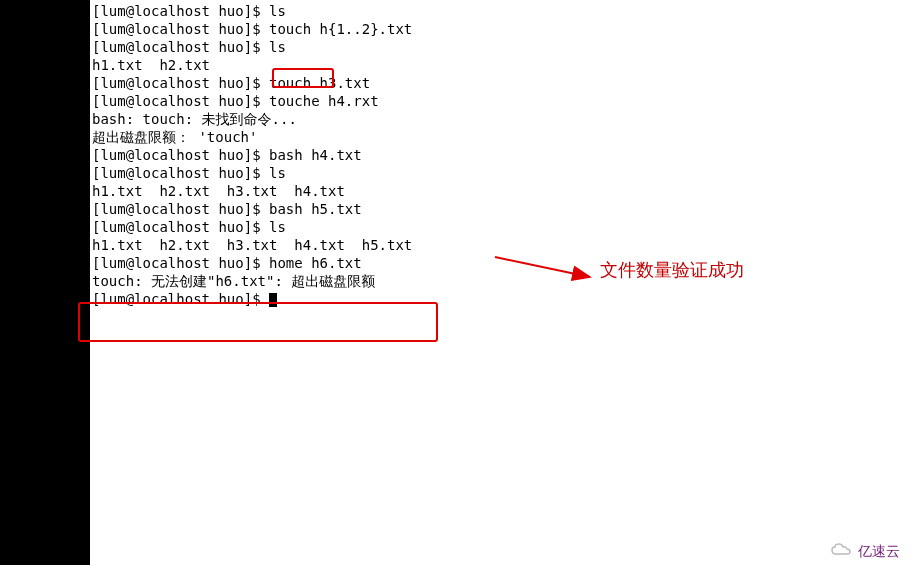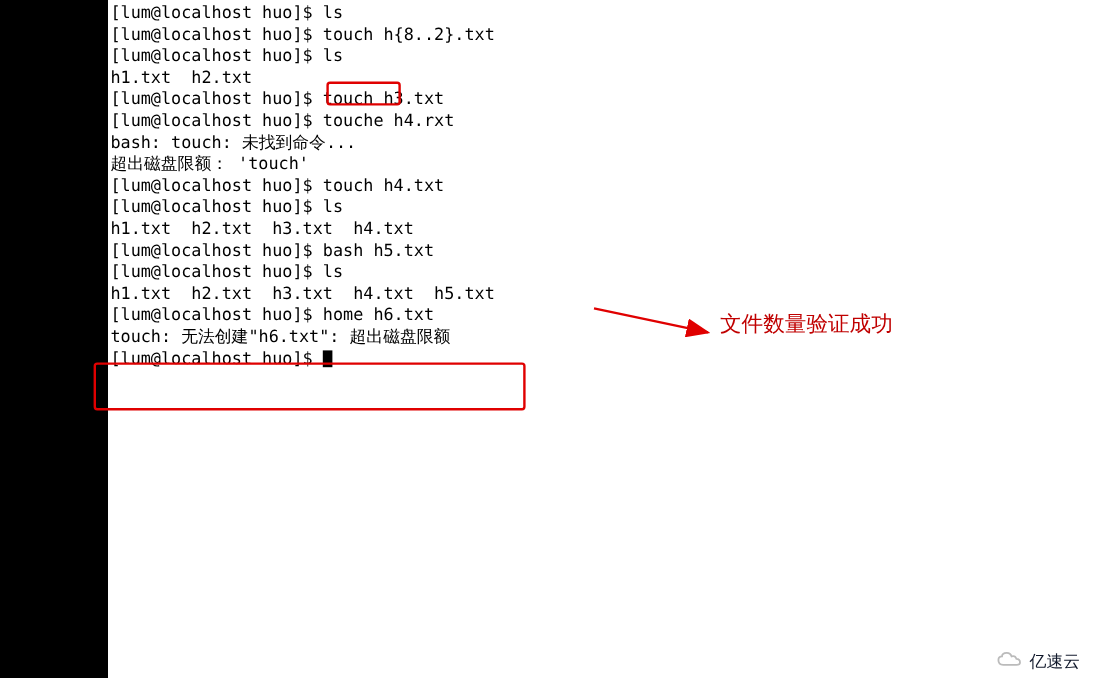--- a/index.html
+++ b/index.html
@@ -103,46 +103,46 @@
       height: 14px;
       background: #000;
       vertical-align: middle;
     }
     .watermark {
       position: absolute;
       right: 12px;
       bottom: 4px;
       font-family: sans-serif;
       font-size: 14px;
-      color: #0f172a;
+      color: #701a75;
       display: flex;
       align-items: center;
       gap: 4px;
     }
     .watermark-icon {
       display: inline-block;
     }
   </style>
 </head>
 <body>
 
 <div class="left-panel"></div>
 
 <div class="main-area">
 
 
   <div class="terminal-content"><span>[lum@localhost huo]$ ls</span>
-<span>[lum@localhost huo]$ touch h{8..2}.txt</span>
+<span>[lum@localhost huo]$ touch h{1..2}.txt</span>
 <span>[lum@localhost huo]$ ls</span>
 <span>h1.txt  h2.txt</span>
 <span>[lum@localhost huo]$ touch h3.txt</span>
 <span>[lum@localhost huo]$ touche h4.rxt</span>
 <span>bash: touch: 未找到命令...</span>
 <span>超出磁盘限额： 'touch'</span>
-<span>[lum@localhost huo]$ touch h4.txt</span>
+<span>[lum@localhost huo]$ bash h4.txt</span>
 <span>[lum@localhost huo]$ ls</span>
 <span>h1.txt  h2.txt  h3.txt  h4.txt</span>
 <span>[lum@localhost huo]$ bash h5.txt</span>
 <span>[lum@localhost huo]$ ls</span>
 <span>h1.txt  h2.txt  h3.txt  h4.txt  h5.txt</span>
 <span>[lum@localhost huo]$ home h6.txt</span>
 <span>touch: 无法创建"h6.txt": 超出磁盘限额</span>
 <span>[lum@localhost huo]$ </span><span class="cursor-block"></span></div>
 </div>
 

